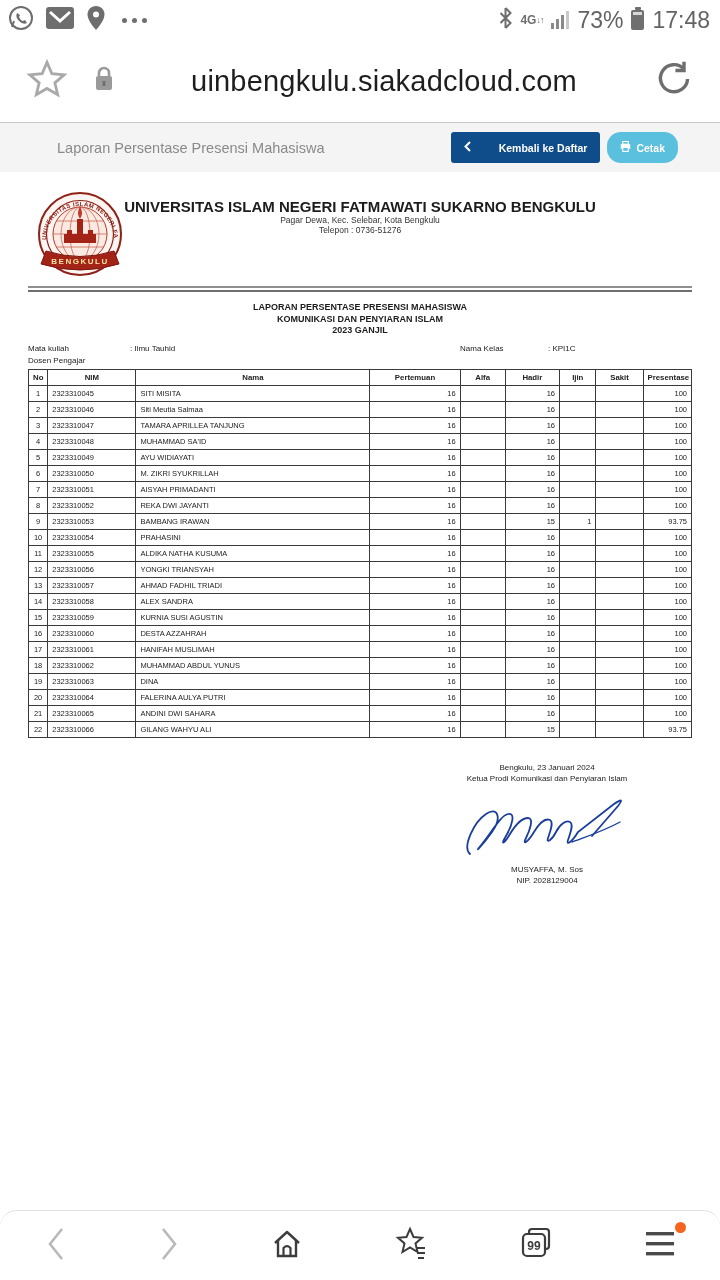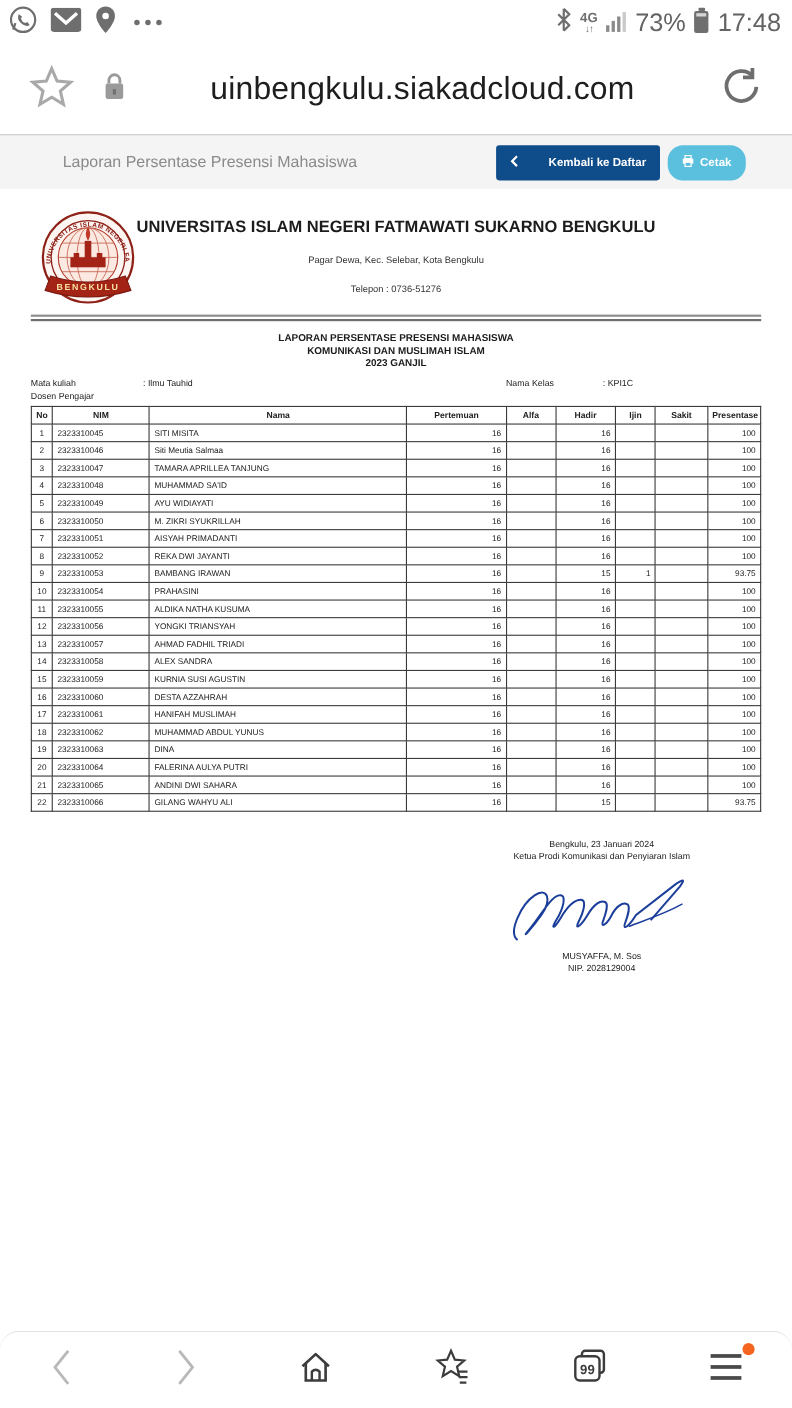--- a/index.html
+++ b/index.html
@@ -12,21 +12,21 @@
   .sb-left { display:flex; align-items:center; gap:12px; }
   .sb-right { display:flex; align-items:center; gap:8px; color:#6e6e6e; }
   .sb-time { font-size:23px; color:#636363; }
   .sb-batt-pct { font-size:23px; color:#636363; }
   .dots3 { display:flex; gap:5px; margin-left:4px; }
   .dots3 i { width:5px; height:5px; border-radius:50%; background:#6e6e6e; }
   .sig-bars { display:flex; align-items:flex-end; gap:2px; height:18px; }
   .sig-bars i { width:3px; background:#8a8a8a; }
   .sig-bars i:nth-child(1){height:6px;} .sig-bars i:nth-child(2){height:10px;}
   .sig-bars i:nth-child(3){height:14px;} .sig-bars i:nth-child(4){height:18px; background:#c9c9c9;}
-  .net-4g { display:flex; flex-direction:column; align-items:center; line-height:1; color:#6e6e6e; }
+  .net-4g { display:flex; flex-direction:row; align-items:center; line-height:1; color:#6e6e6e; }
   .net-4g b { font-size:12px; font-weight:bold; }
   .net-4g span { font-size:9px; letter-spacing:-1px; }
   .battery { width:13px; height:20px; background:#6f6f6f; border-radius:2px; position:relative; }
   .battery:before { content:""; position:absolute; top:-3px; left:3.5px; width:6px; height:3px; background:#6f6f6f; border-radius:1px; }
   .battery:after { content:""; position:absolute; top:2px; left:2px; right:2px; height:3px; background:#d7d7d7; }
 
   
   .url-bar { position:absolute; top:40px; left:0; right:0; height:82px; background:#fff;
     display:flex; align-items:center; padding:0 26px; }
   .url-text { flex:1; text-align:center; font-size:29px; color:#1e1e1e; letter-spacing:0.2px; }
@@ -41,21 +41,21 @@
     padding:9px 13px; border-radius:3px; display:flex; align-items:center; gap:5px; cursor:pointer; }
   .btn-back { background:#0f4c8a;gap:28px; }
   .btn-print { background:#5bc0de;border-radius:14px; }
 
   
   .document { position:absolute; top:172px; left:0; right:0; bottom:70px; background:#fff; padding:14px 28px 0 28px; }
   .uni-header { position:relative; min-height:98px; }
   .uni-logo { position:absolute; left:6px; top:4px; }
   .uni-text { text-align:center; padding-top:12px; }
   .uni-name { font-size:15px; font-weight:bold; color:#1c1c1c; }
-  .uni-sub { font-size:8.5px; color:#333; margin-top:16px; }
+  .uni-sub { font-size:8.5px; color:#333; margin-top:0; }
   .double-rule { margin-top:2px; height:6px; border-top:2.5px solid #8f8f8f; border-bottom:2.5px solid #6f6f6f; }
 
   .report-title { text-align:center; margin-top:10px; }
   .report-title div { font-size:9px; font-weight:bold; line-height:11.5px; color:#1c1c1c; }
 
   .meta { margin-top:6px; font-size:8px; color:#222; }
   .meta-row { display:flex; line-height:12px; }
   .meta-l-label { width:102px; }
   .meta-l-value { width:330px; }
   .meta-r-label { width:88px; }
@@ -207,21 +207,21 @@
       <div class="uni-name">UNIVERSITAS ISLAM NEGERI FATMAWATI SUKARNO BENGKULU</div>
       <div class="uni-sub">Pagar Dewa, Kec. Selebar, Kota Bengkulu</div>
       <div class="uni-sub">Telepon : 0736-51276</div>
     </div>
   </div>
 
   <div class="double-rule"></div>
 
   <div class="report-title">
     <div>LAPORAN PERSENTASE PRESENSI MAHASISWA</div>
-    <div>KOMUNIKASI DAN MUSLIMAH ISLAM</div>
+    <div>KOMUNIKASI DAN PENYIARAN ISLAM</div>
     <div>2023 GANJIL</div>
   </div>
 
   <div class="meta">
     <div class="meta-row">
       <span class="meta-l-label">Mata kuliah</span>
       <span class="meta-l-value">:  Ilmu Tauhid</span>
       <span class="meta-r-label">Nama Kelas</span>
       <span>:  KPI1C</span>
     </div>

